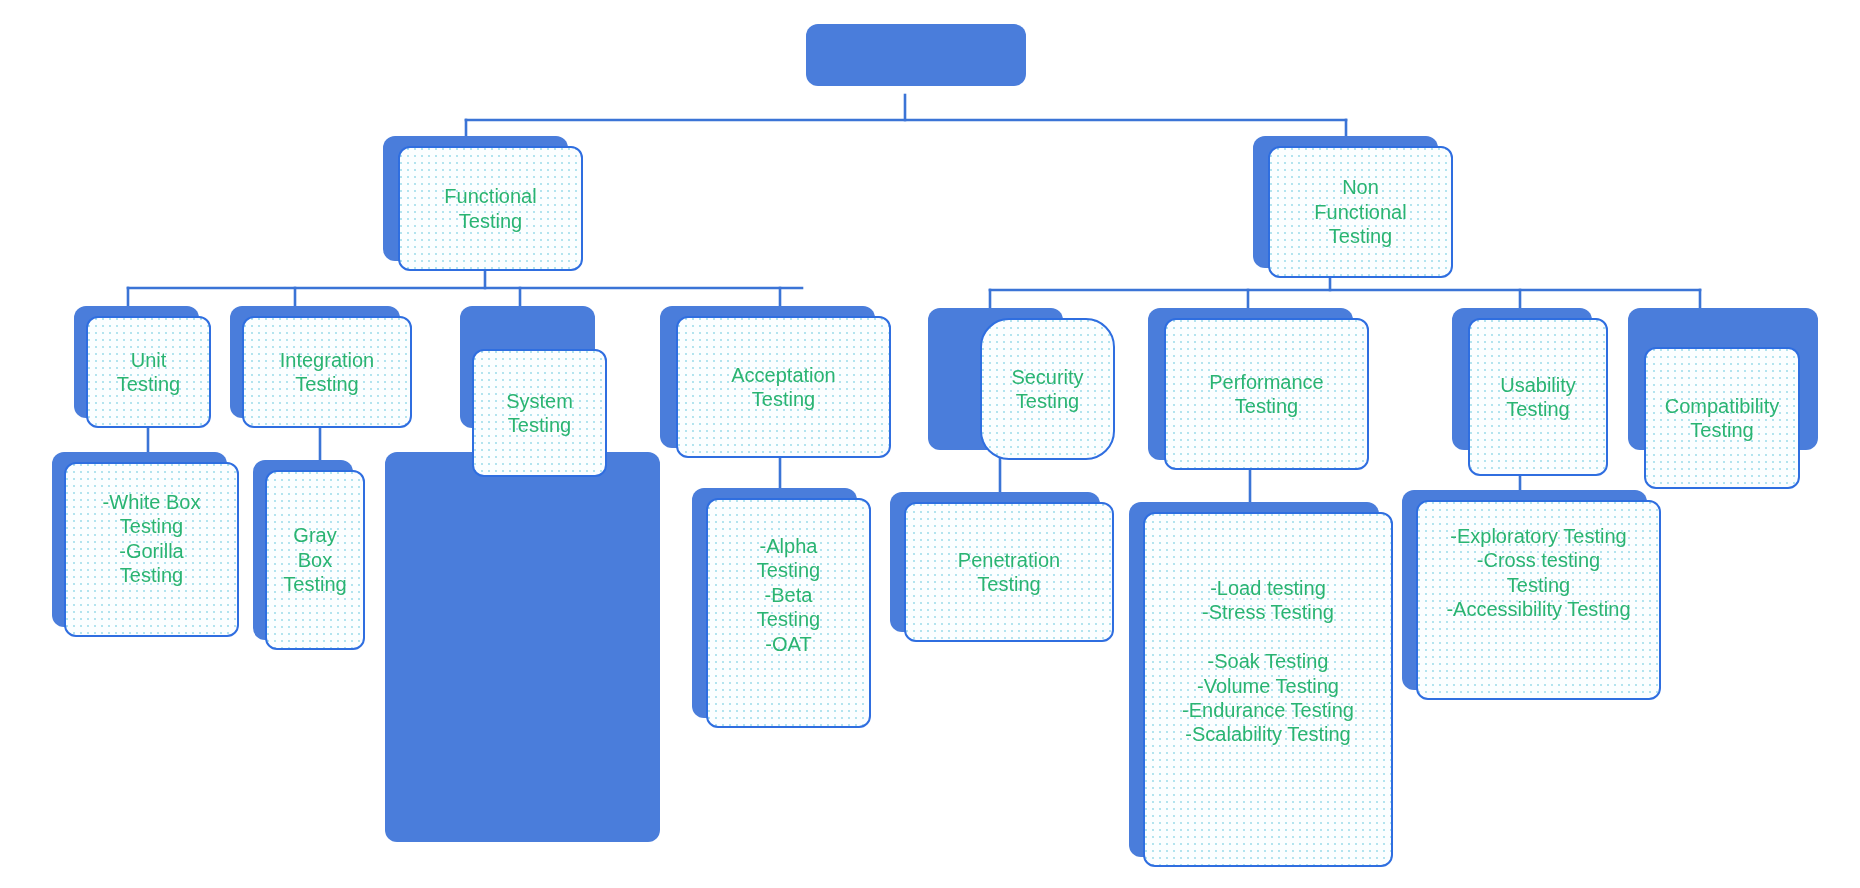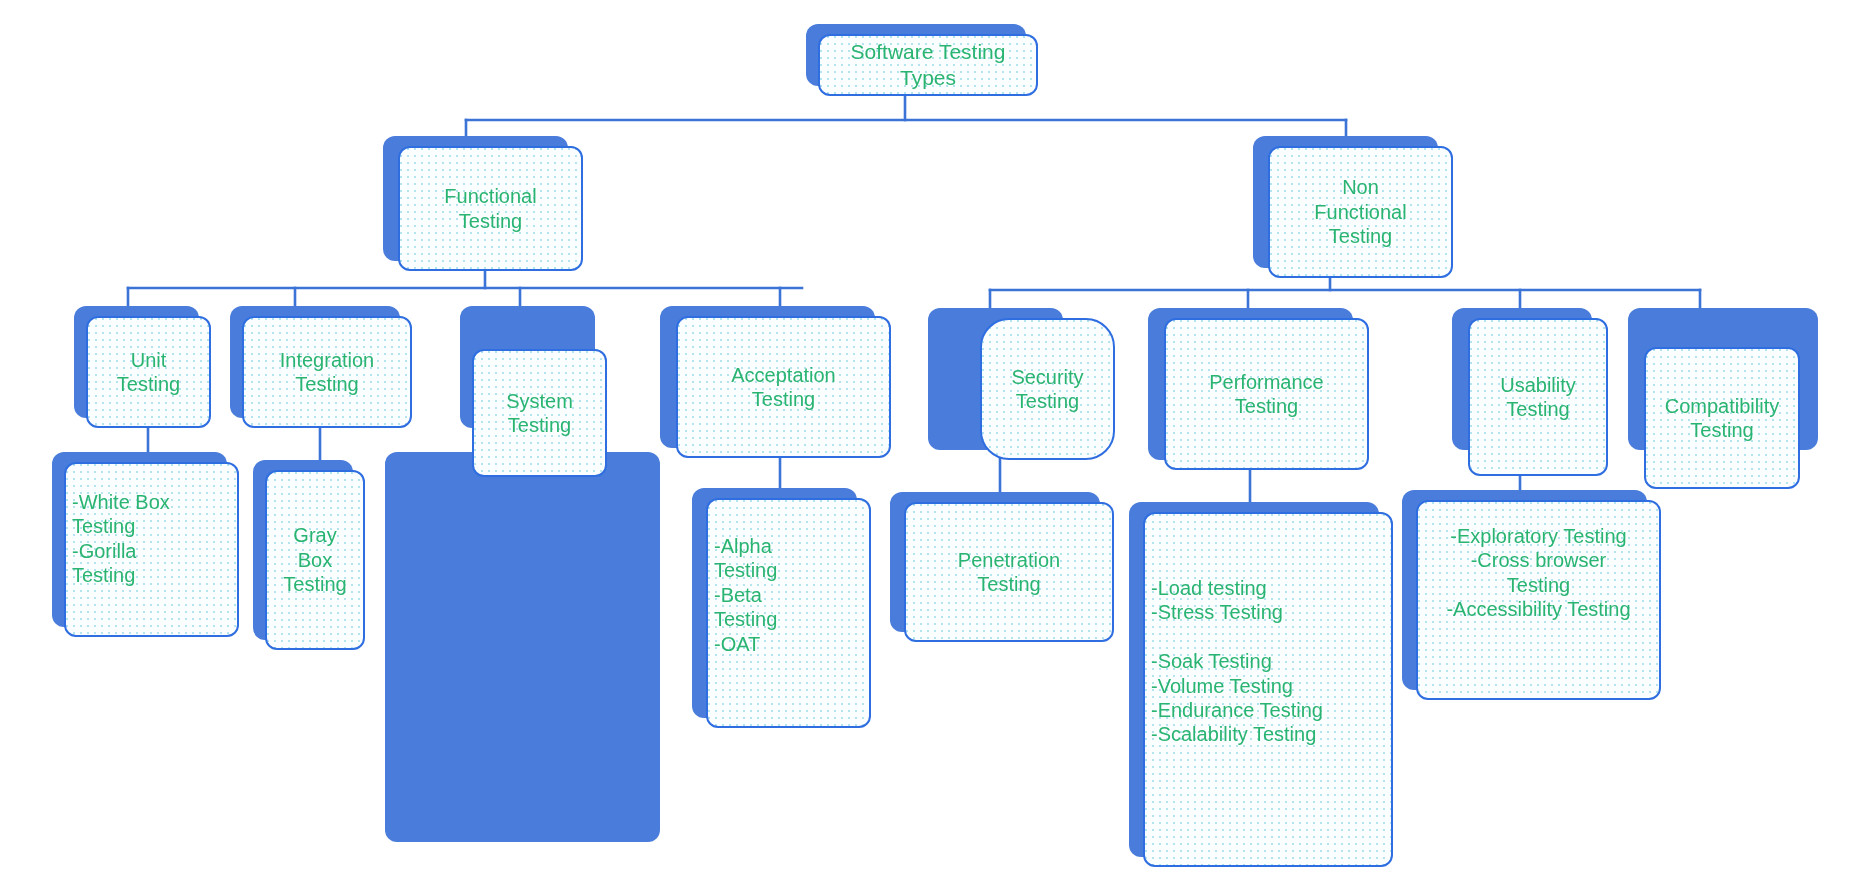--- a/index.html
+++ b/index.html
@@ -51,21 +51,21 @@
   .node .txt{
     display:block;
     width:100%;
     padding:0 6px;
     white-space:pre-line;
   }
   .lvl1{ font-size:21px; font-weight:400; }
   .lvl2{ font-size:20px; font-weight:400; }
   .lvl3{ font-size:20px; font-weight:400; }
   .leaf{ font-size:20px; font-weight:400; }
-  .al-left  .txt{ text-align:left; }
+  .al-left  .txt{ text-align:center; }
   .al-center .txt{ text-align:center; }
   .va-top{ align-items:flex-start; }
   .va-mid{ align-items:center; }
 </style>
 </head>
 <body>
 
 <div id="canvas">
 
   <svg id="wires" viewBox="0 0 1860 888" width="1860" height="888">
@@ -94,23 +94,20 @@
       <path d="M320,420 L320,460"></path>
       <path d="M528,432 L528,452"></path>
       <path d="M780,452 L780,488"></path>
       <path d="M1000,452 L1000,492"></path>
       <path d="M1250,462 L1250,502"></path>
       <path d="M1520,452 L1520,490"></path>
     </g>
   </svg>
 
   <div class="shade" style="left:806px; top:24px; width:220px; height:62px;"></div>
-  <div class="node lvl1 al-center va-mid" style="left:818px; top:34px; width:220px; height:62px;">
-    <span class="txt">Software Testing Types</span>
-  </div>
 
   <div class="shade" style="left:383px; top:136px; width:185px; height:125px;"></div>
   <div class="node lvl2 al-center va-mid" style="left:398px; top:146px; width:185px; height:125px;">
     <span class="txt">Functional
 Testing</span>
   </div>
 
   <div class="shade" style="left:1253px; top:136px; width:185px; height:132px;"></div>
   <div class="node lvl2 al-center va-mid" style="left:1268px; top:146px; width:185px; height:132px;">
     <span class="txt">Non
@@ -205,18 +202,18 @@
 
 -Soak Testing
 -Volume Testing
 -Endurance Testing
 -Scalability Testing</span>
   </div>
 
   <div class="shade" style="left:1402px; top:490px; width:245px; height:200px;"></div>
   <div class="node leaf al-center va-top" style="left:1416px; top:500px; width:245px; height:200px; padding-top:22px;">
     <span class="txt">-Exploratory Testing
--Cross browser
+-Cross testing
 Testing
 -Accessibility Testing</span>
   </div>
 
 </div>
 
 </body></html>

